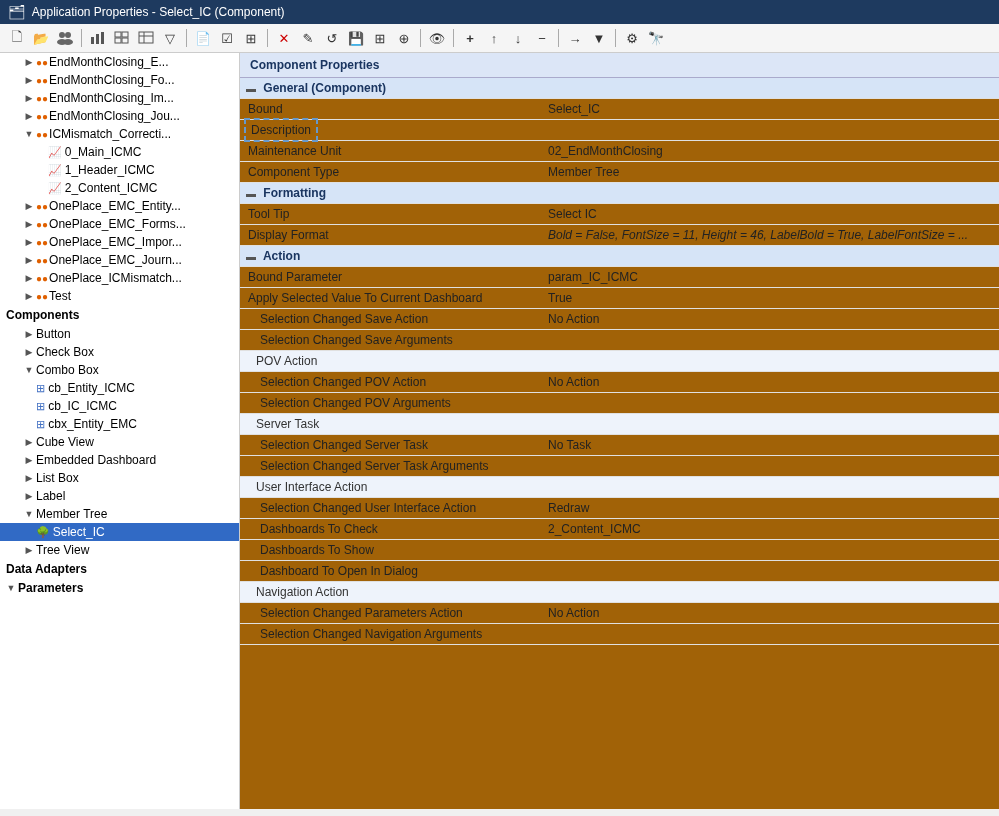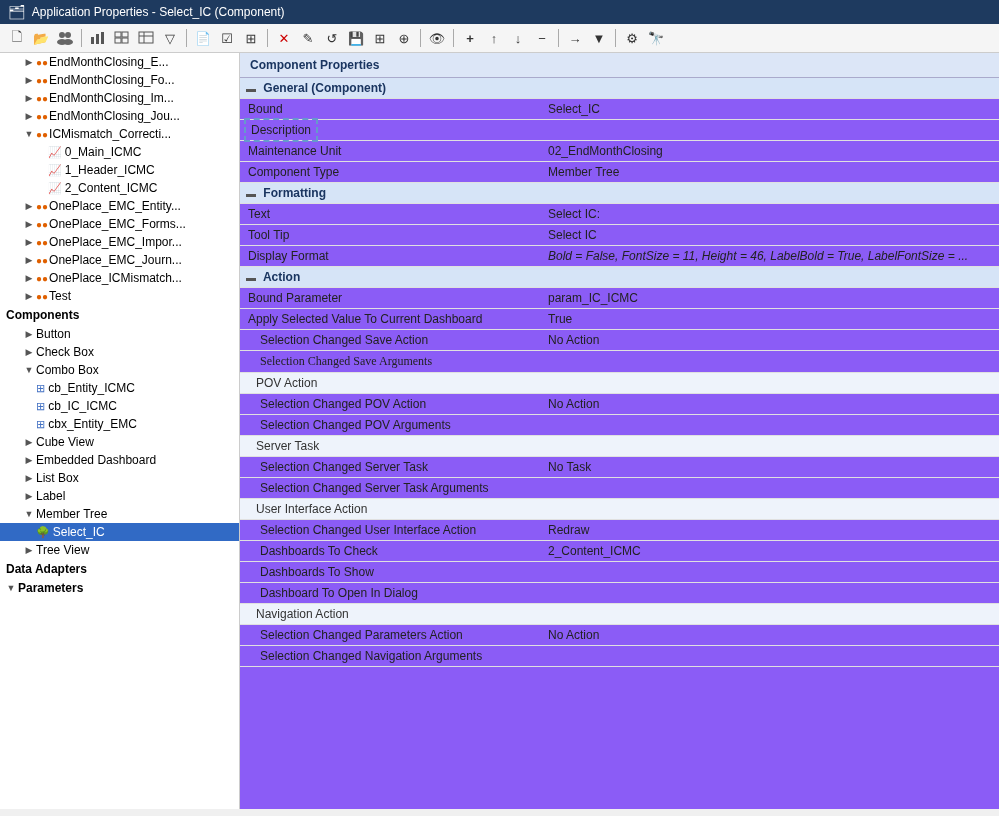--- a/index.html
+++ b/index.html
@@ -75,21 +75,21 @@
     .tree-section {
       font-weight: bold;
       padding: 3px 6px;
       font-size: 12px;
       color: #000;
     }
     
     
     .right-panel {
       flex: 1;
-      background: #8b5cf6;
+      background: #a16207;
       overflow-y: auto;
       overflow-x: auto;
     }
     
     .properties-header {
       background: #dce6f7;
       padding: 5px 10px;
       font-weight: bold;
       font-size: 12px;
       border-bottom: 1px solid #aac;
@@ -404,24 +404,20 @@
         <td class="prop-value">Member Tree</td>
       </tr>
 
       <tr class="section-header-row">
         <td colspan="2">
           <span class="section-toggle">▬</span>
           <span>Formatting</span>
         </td>
       </tr>
       <tr>
-        <td class="prop-name">Text</td>
-        <td class="prop-value">Select IC:</td>
-      </tr>
-      <tr>
         <td class="prop-name">Tool Tip</td>
         <td class="prop-value">Select IC</td>
       </tr>
       <tr>
         <td class="prop-name">Display Format</td>
         <td class="prop-value" style="white-space:nowrap;overflow:hidden;text-overflow:ellipsis;max-width:680px;font-style:italic;">Bold = False, FontSize = 11, Height = 46, LabelBold = True, LabelFontSize = ...</td>
       </tr>
 
       <tr class="section-header-row">
         <td colspan="2">
@@ -436,21 +432,21 @@
       <tr>
         <td class="prop-name">Apply Selected Value To Current Dashboard</td>
         <td class="prop-value">True</td>
       </tr>
 
       <tr>
         <td class="prop-name" style="padding-left:20px;">Selection Changed Save Action</td>
         <td class="prop-value">No Action</td>
       </tr>
       <tr>
-        <td class="prop-name" style="padding-left:20px;font-family:Liberation Serif, serif;">Selection Changed Save Arguments</td>
+        <td class="prop-name" style="padding-left:20px;">Selection Changed Save Arguments</td>
         <td class="prop-value"></td>
       </tr>
 
       <tr class="subsection-row">
         <td colspan="2"><span>POV Action</span></td>
       </tr>
       <tr>
         <td class="prop-name" style="padding-left:20px;">Selection Changed POV Action</td>
         <td class="prop-value">No Action</td>
       </tr>

